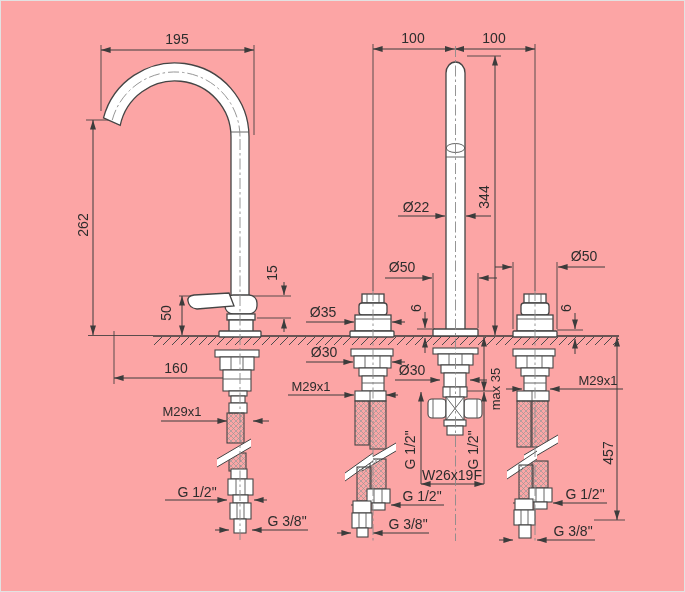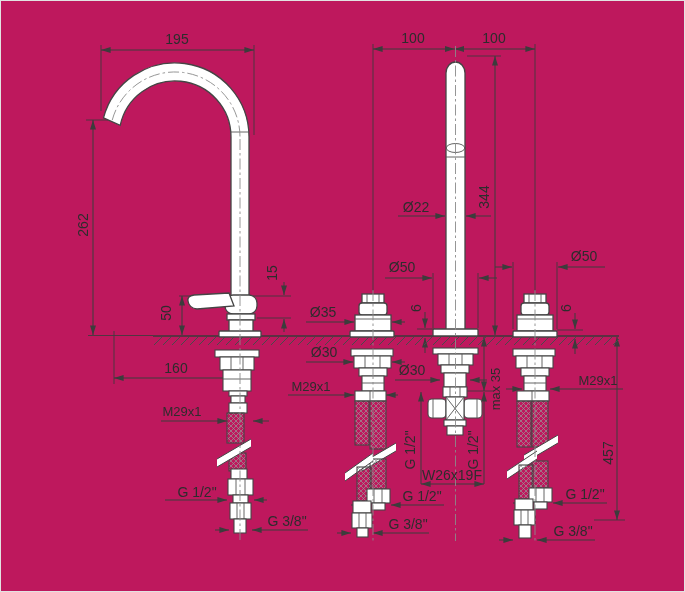--- a/index.html
+++ b/index.html
@@ -1,16 +1,16 @@
 <!DOCTYPE html>
 <html><head>
 <meta charset="utf-8">
 <style>
   html,body{margin:0;padding:0;background:#fff;}
-  #stage{position:relative;width:685px;height:592px;background:#be185d;border:1px solid #e2e2e2;box-sizing:border-box;
+  #stage{position:relative;width:685px;height:592px;background:#fca5a5;border:1px solid #e2e2e2;box-sizing:border-box;
          font-family:"Liberation Sans", sans-serif;}
   svg{display:block;}
   text{font-family:"Liberation Sans", sans-serif;font-size:14px;fill:#2d2d2d;}
   .sm{font-size:13px;}
   .part{fill:#ffffff;stroke:#454545;stroke-width:1.3;}
   .part2{fill:#ffffff;stroke:#454545;stroke-width:1.1;}
   .det{stroke:#555;stroke-width:0.9;fill:none;}
   .dim{stroke:#3c3c3c;stroke-width:1;fill:none;}
   .ext{stroke:#3c3c3c;stroke-width:0.85;fill:none;}
   .cl{stroke:#8a8a8a;stroke-width:0.9;fill:none;stroke-dasharray:11 3 2.5 3;}

